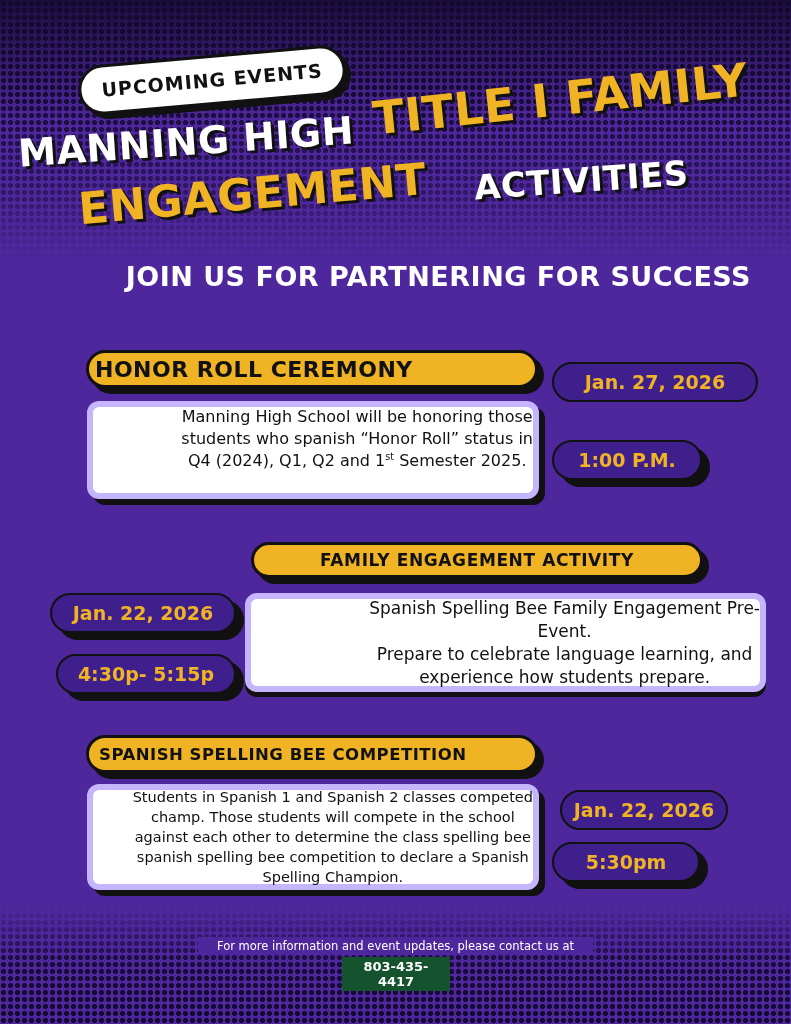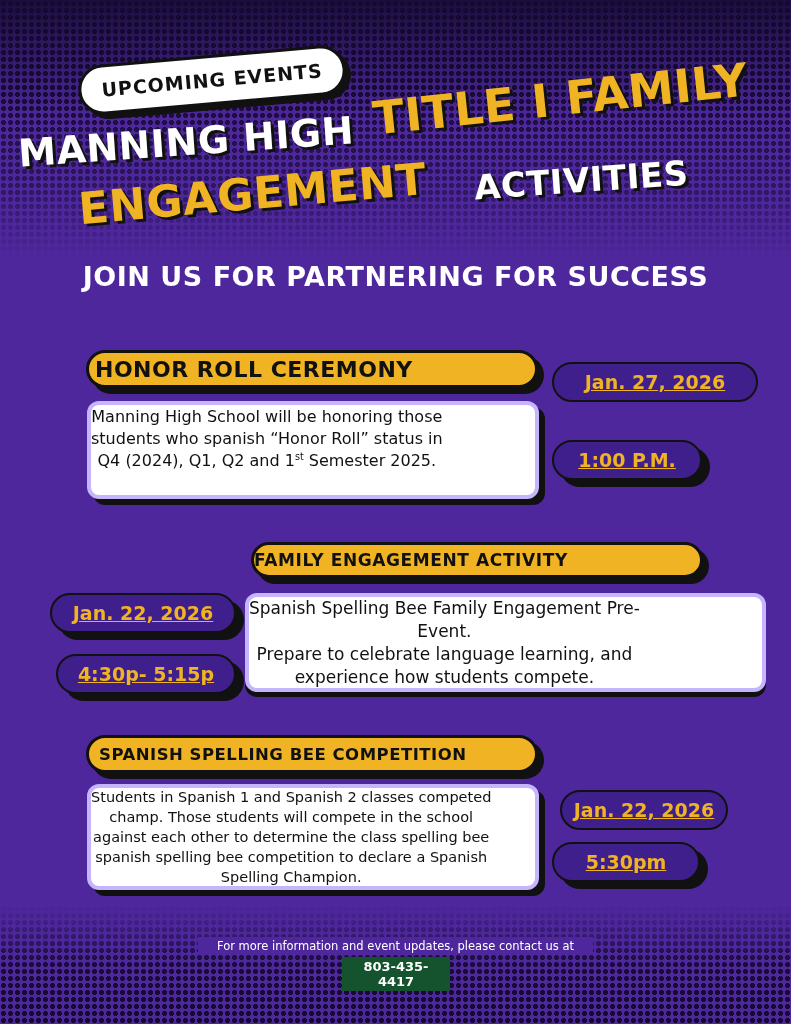--- a/index.html
+++ b/index.html
@@ -50,41 +50,41 @@
     font-weight: bold; font-size: 19px; color: #111; letter-spacing: 1px;
   }
 
   .t-manning { left: 18px; top: 120px; font-size: 38px; transform: rotate(-4deg); }
   .t-title { left: 372px; top: 72px; font-size: 46px; transform: rotate(-6deg); }
   .t-engagement { left: 78px; top: 168px; font-size: 44px; transform: rotate(-5deg); }
   .t-activities { left: 474px; top: 160px; font-size: 34px; transform: rotate(-4deg); }
 
   .join {
     position: absolute; left: 40px; top: 260px; width: 711px;
-    text-align: center; color: #fff; font-weight: bold; font-size: 27px;
+    text-align: right; color: #fff; font-weight: bold; font-size: 27px;
     line-height: 34px; letter-spacing: 0.5px;
   }
 
   .yellow-bar {
     position: absolute; background: #f0b323; border: 3px solid #111;
     border-radius: 22px; box-shadow: 6px 6px 0 #111;
     display: flex; align-items: center;
     font-weight: bold; color: #111; white-space: nowrap;
   }
   .white-box {
-    position: absolute; background: #fff; border: 4px solid #c4b5fd;
+    position: absolute; background: #fff; border: 6px solid #c4b5fd;
     border-radius: 12px; box-shadow: 6px 6px 0 #111;
-    display: flex; align-items: center; justify-content: flex-start;
+    display: flex; align-items: center; justify-content: flex-end;
     text-align: center; color: #111;
   }
   .pill {
     position: absolute; background: #3f1f8c; border: 2px solid #111;
     border-radius: 22px;
     display: flex; align-items: center; justify-content: center;
-    color: #f0b323; font-weight: bold; white-space: nowrap; text-decoration: underline;
+    color: #f0b323; font-weight: bold; white-space: nowrap;
   }
   .pill.shadow { box-shadow: 8px 7px 0 #111; }
 
   .footer-text {
     position: absolute; left: 150px; width: 491px; text-align: center; color: #fff;
   }
   .footer-line1 {
     top: 937px; font-size: 11.5px;
     background: #4f279d; padding: 2px 6px; left: 198px; width: 395px;
   }
@@ -124,35 +124,35 @@
     <div><span>Q4 (2024), Q1, Q2 and 1</span><sup>st</sup><span> Semester 2025.</span></div>
   </div>
 </div>
 <div class="pill" style="left:552px; top:362px; width:206px; height:40px; font-size:19px;">
   <span>Jan. 27, 2026</span>
 </div>
 <div class="pill shadow" style="left:552px; top:432px; width:150px; height:40px; font-size:19px;margin-top:8px;">
   <span>1:00 P.M.</span>
 </div>
 
-<div class="yellow-bar" style="left:251px; top:542px; width:452px; height:36px; font-size:17px; letter-spacing:0.6px;">
+<div class="yellow-bar" style="left:251px; top:542px; width:452px; height:36px; font-size:17px; justify-content:center; letter-spacing:0.6px;">
   <span>FAMILY ENGAGEMENT ACTIVITY</span>
 </div>
 <div class="pill shadow" style="left:50px; top:593px; width:186px; height:40px; font-size:19px;">
   <span>Jan. 22, 2026</span>
 </div>
 <div class="pill shadow" style="left:56px; top:654px; width:180px; height:40px; font-size:19px;">
   <span>4:30p- 5:15p</span>
 </div>
 <div class="white-box" style="left:245px; top:593px; width:521px; height:99px; font-size:17px; line-height:23px; box-shadow: 0 5px 0 #111;">
   <div>
     <div>Spanish Spelling Bee Family Engagement Pre-</div>
     <div>Event.</div>
     <div>Prepare to celebrate language learning, and</div>
-    <div>experience how students compete.</div>
+    <div>experience how students prepare.</div>
   </div>
 </div>
 
 <div class="yellow-bar" style="left:86px; top:735px; width:452px; height:38px; font-size:16.5px; padding-left:10px; letter-spacing:0.5px;">
   <span>SPANISH SPELLING BEE COMPETITION</span>
 </div>
 <div class="white-box" style="left:87px; top:784px; width:452px; height:106px; font-size:14.5px; line-height:20px;">
   <div>
     <div>Students in Spanish 1 and Spanish 2 classes competed</div>
     <div>champ.  Those students will compete in the school</div>

